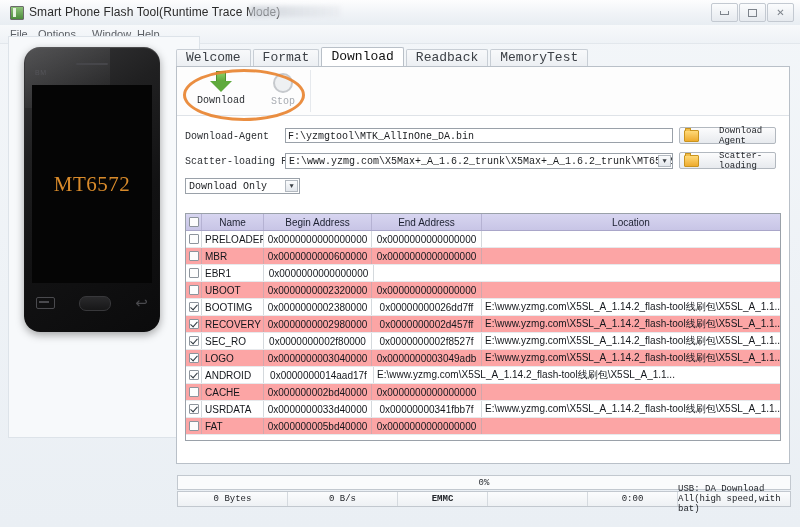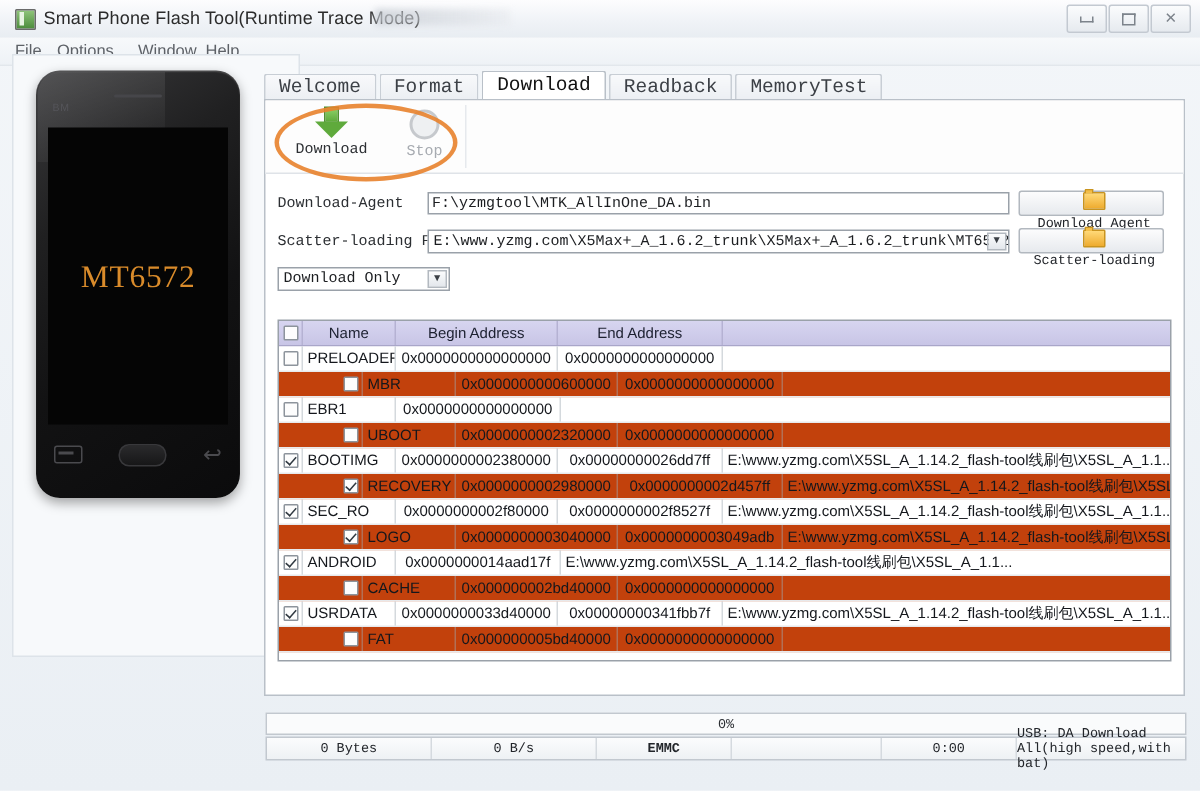--- a/index.html
+++ b/index.html
@@ -170,22 +170,22 @@
   .combo .arrow{
     position:absolute;right:1px;top:1px;width:13px;height:12px;
     background:linear-gradient(180deg,#fbfcfd,#e3e7ec);border:1px solid #b3b9c0;
     display:flex;align-items:center;justify-content:center;font-size:7px;color:#3a3f45;
     box-sizing:border-box;
   }
   .browse-btn{
     position:absolute;height:17px;width:97px;
     background:linear-gradient(180deg,#fcfcfd,#e7eaee);
     border:1px solid #b2b8bf;border-radius:2px;
-    display:flex;align-items:center;gap:4px;padding-left:4px;box-sizing:border-box;
-    font-size:9px;font-family:"Liberation Mono",monospace;color:#22252a;flex-direction:column;
+    display:flex;align-items:center;gap:20px;padding-left:4px;box-sizing:border-box;
+    font-size:9px;font-family:"Liberation Mono",monospace;color:#22252a;
   }
   .folder{
     width:13px;height:10px;position:relative;flex:none;
     background:linear-gradient(180deg,#ffd978,#eeab2e);
     border:1px solid #c9941f;border-radius:1px;
   }
   .folder:before{
     content:"";position:absolute;left:0;top:-3px;width:6px;height:3px;
     background:#f2bd49;border:1px solid #c9941f;border-bottom:none;
     border-top-left-radius:1px;box-sizing:border-box;
@@ -198,21 +198,21 @@
   .tbl-head{
     display:flex;height:17px;
     background:linear-gradient(180deg,#d7d5f0,#c8c5e6);
     border-bottom:1px solid #a9a6c9;box-sizing:border-box;
   }
   .th{
     font-size:10px;color:#1c2030;display:flex;align-items:center;justify-content:center;
     border-right:1px solid #b5b2d3;box-sizing:border-box;height:100%;
   }
   .row{display:flex;height:17px;box-sizing:border-box;border-bottom:1px solid #e7e9ec;}
-  .row.green{background:#c2410c;padding-left:40px;}
+  .row.green{background:#fca5a5;}
   .row.white{background:#ffffff;}
   .td{
     font-size:10px;color:#14171c;display:flex;align-items:center;
     box-sizing:border-box;height:100%;padding:0 3px;
     border-right:1px solid rgba(160,170,180,.45);white-space:nowrap;overflow:hidden;
   }
   .c-chk{width:16px;justify-content:center;padding:0;}
   .c-name{width:62px;text-align:center;}
   .c-beg{width:108px;justify-content:center;}
   .c-end{width:110px;justify-content:center;}
@@ -338,20 +338,21 @@
       </div>
 
       <div class="tbl">
         <div class="tbl-head">
           <div class="th c-chk">
               <span class="cb"></span>
             </div>
           <div class="th c-name">Name</div>
           <div class="th c-beg">Begin Address</div>
           <div class="th c-end">End Address</div>
+          <div class="th c-loc">Location</div>
         </div>
         <div id="tbl-body">
             <div class="row white">
               <div class="td c-chk">
                 <span class="cb"></span>
               </div>
               <div class="td c-name">PRELOADER</div>
               <div class="td c-beg">0x0000000000000000</div>
               <div class="td c-end">0x0000000000000000</div>
               <div class="td c-loc"></div>

